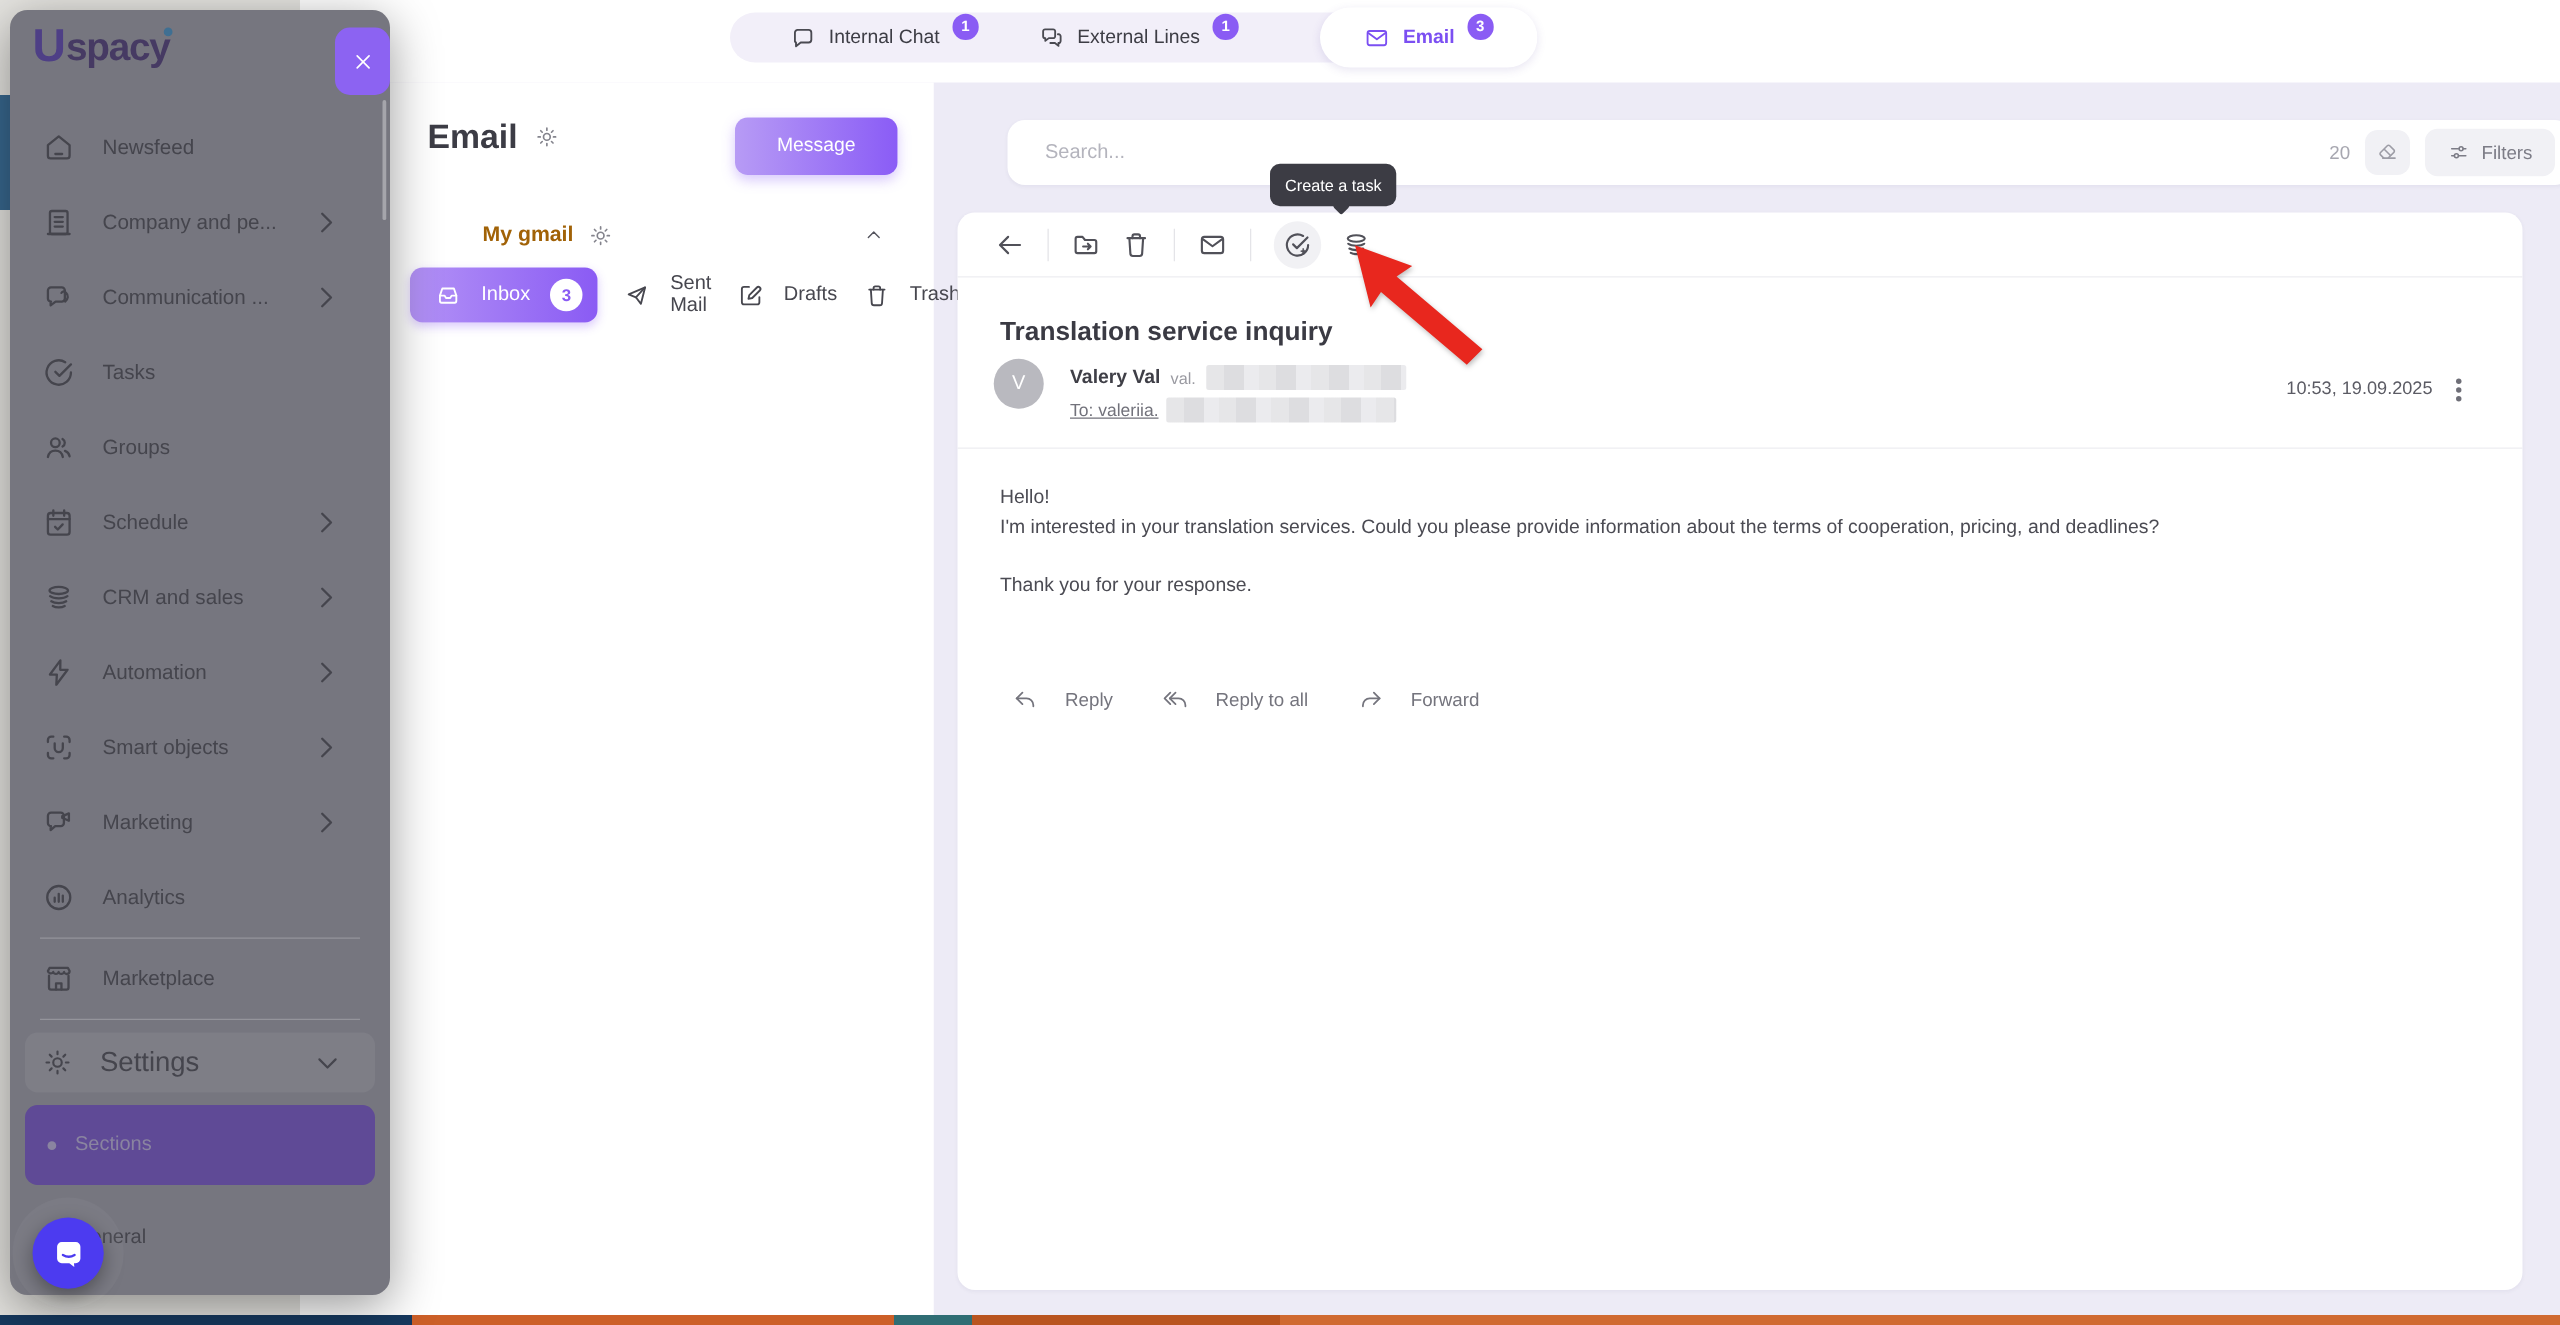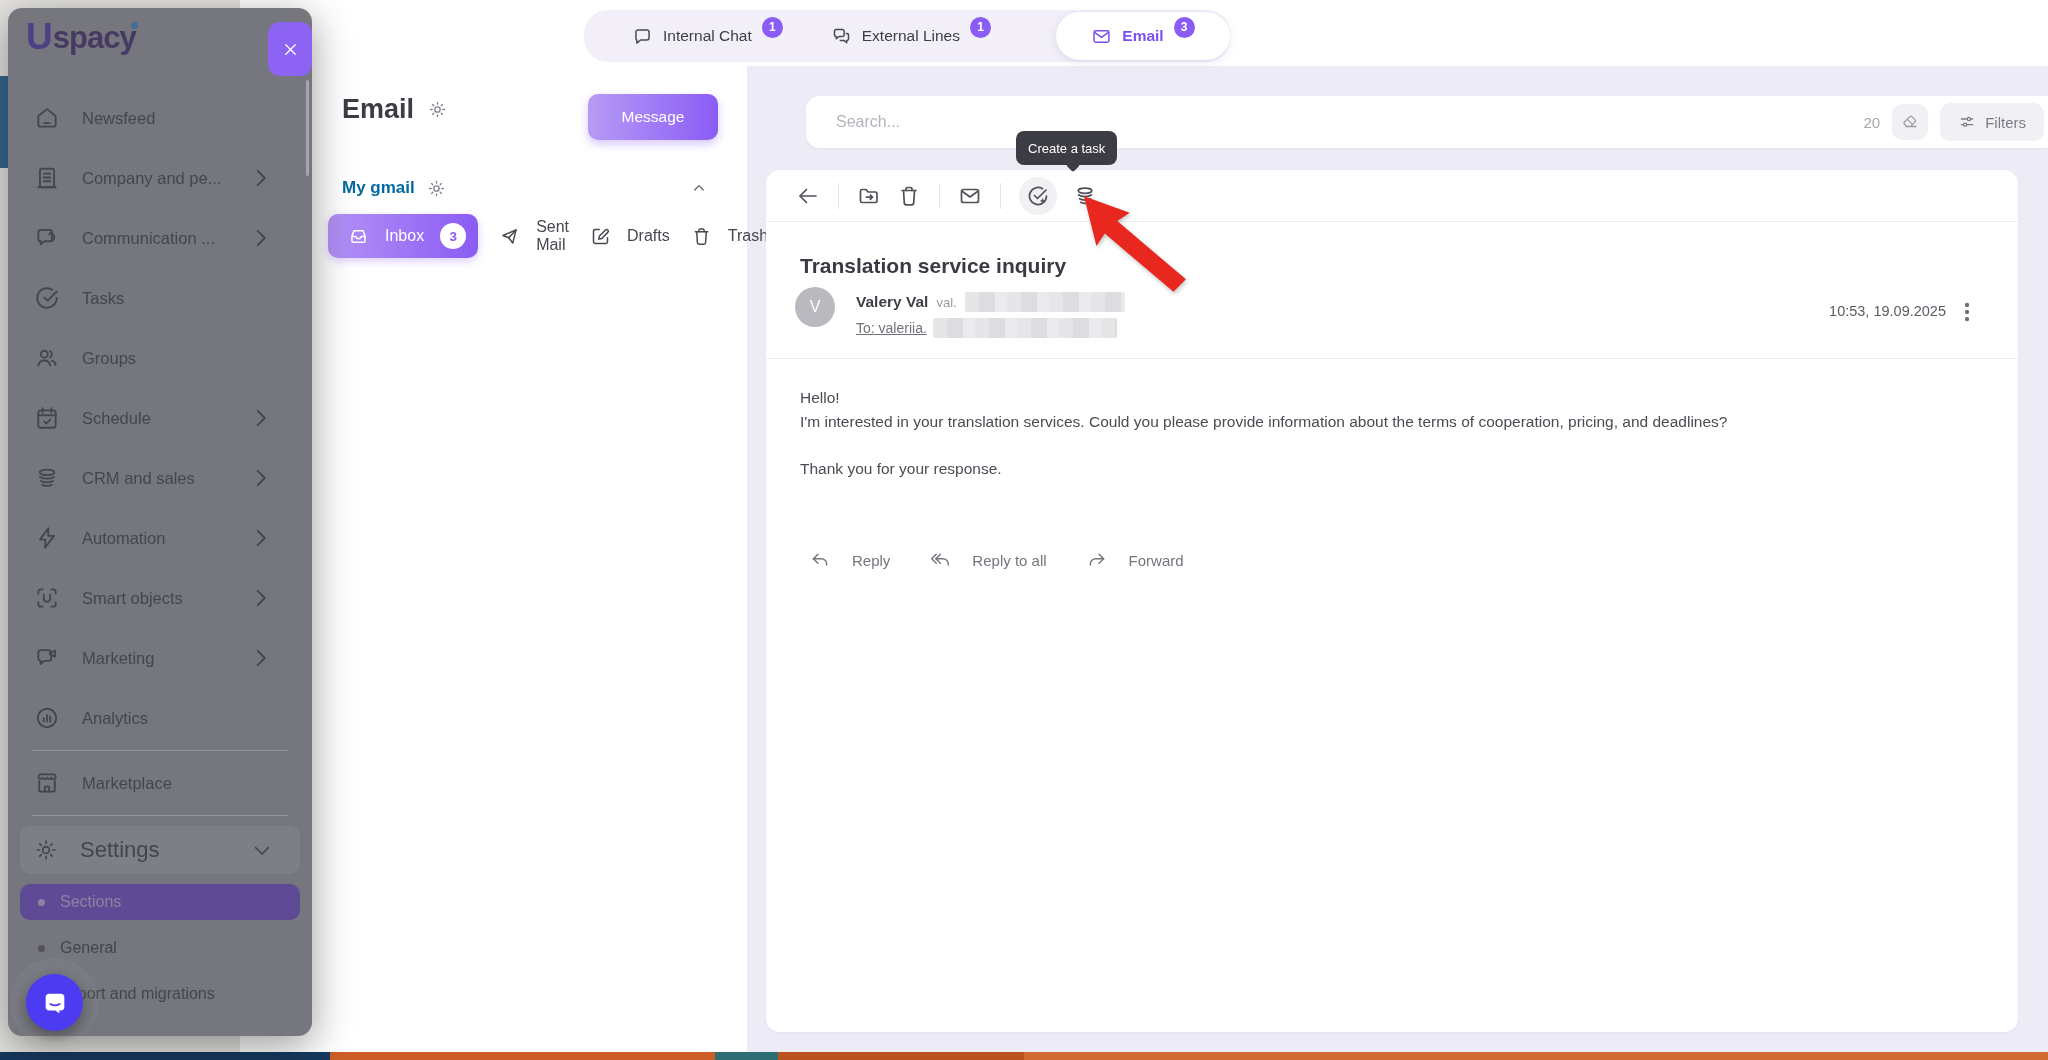--- a/index.html
+++ b/index.html
@@ -14,41 +14,41 @@
   .icon { display:inline-flex; flex:none; }
 
   
   .left-under { left:0; top:0; width:240px; height:1052px; background:#e5e4e0; }
   .edge-blue  { left:0; top:76px; width:8px; height:92px; background:#38688f; }
   .footer-strip { left:0; top:1052px; width:2048px; height:8px;
     background:linear-gradient(90deg,#16395f 0 330px,#cc5f28 330px 715px,#2f6d74 715px 778px,#b9541f 778px 1024px,#d06a31 1024px 100%); }
 
   
   .topbar { left:240px; top:0; width:1808px; height:66px; background:#fff; }
-  .tabs { left:344px; top:10px; width:646px; height:52px; background:#f2eff9; border-radius:24px;
+  .tabs { left:344px; top:10px; width:646px; height:40px; background:#f2eff9; border-radius:24px;
           display:flex; align-items:center; }
   .tab { display:flex; align-items:center; gap:10px; margin-left:48px; font-size:15.5px; color:#3d3d45; cursor:pointer; }
   .tab .icon { width:21px; height:21px; color:#4a4a52; }
   .tab.active { margin-left:auto; width:174px; height:48px; background:#fff; border-radius:24px;
                 justify-content:center; color:#7b4ff2; font-weight:600; box-shadow:0 2px 8px rgba(90,70,160,.14); }
   .tab.active .icon { color:#7b4ff2; }
   .badge { width:21px; height:21px; border-radius:50%; background:#8a5cf4; color:#fff;
            font-size:12px; font-weight:700; display:flex; align-items:center; justify-content:center;
            transform:translateY(-9px); }
 
   
   .mailbox { left:240px; top:66px; width:507px; height:986px; background:#fff; }
   .mb-head { position:absolute; left:102px; top:28px; display:flex; align-items:center; gap:14px; }
   .mb-title { font-size:27px; font-weight:700; color:#3c3c45; }
   .gear-sm { width:19px; height:19px; color:#84848d; cursor:pointer; }
   .message-btn { position:absolute; left:348px; top:28px; width:130px; height:46px; border:none; cursor:pointer;
     border-radius:10px; background:linear-gradient(90deg,#b79bf5,#8a5cf6); color:#fff; font-size:15.5px;
     font-family:inherit; box-shadow:0 4px 10px rgba(138,92,246,.35); }
   .account-row { position:absolute; left:102px; top:112px; width:365px; display:flex; align-items:center; gap:12px; }
-  .account-name { font-size:17px; font-weight:700; color:#0369a1; }
+  .account-name { font-size:17px; font-weight:700; color:#a16207;margin-left:44px; }
   .acct-chevron { position:absolute; right:0; width:16px; height:16px; color:#55555e; cursor:pointer; }
   .folders { position:absolute; left:88px; top:148px; width:406px; display:flex; flex-direction:row; gap:1px; }
   .folder { display:flex; align-items:center; gap:16px; height:44px; padding-left:20px; border-radius:10px;
             font-size:16px; color:#47474f; cursor:pointer; }
   .folder .icon { width:21px; height:21px; }
   .folder.active { background:linear-gradient(90deg,#b392f6,#8a5bf4); color:#fff; box-shadow:0 3px 8px rgba(138,91,244,.3); }
   .folder-badge { margin-left:auto; margin-right:12px; width:26px; height:26px; border-radius:50%;
                   background:#fff; color:#8a5bf4; font-size:13.5px; font-weight:700;
                   display:flex; align-items:center; justify-content:center; }
 
@@ -118,21 +118,21 @@
   .nav-item { position:relative; display:flex; align-items:center; gap:22px; height:60px; padding-left:26px;
               color:#45454d; font-size:16.5px; cursor:pointer; }
   .nav-item .icon { width:26px; height:26px; }
   .nav-chevron { position:absolute; right:38px; width:15px; height:15px; }
   .nav-divider { height:1px; margin:2px 24px; background:rgba(255,255,255,.22); }
   .settings-row { position:relative; display:flex; align-items:center; gap:22px; height:48px; margin:10px 12px 0;
                   padding-left:14px; border-radius:10px; background:rgba(255,255,255,.06);
                   color:#45454d; font-size:22px; cursor:pointer; }
   .settings-row .icon { width:24px; height:24px; }
   .settings-row .nav-chevron { right:26px; }
-  .sub-item { position:relative; display:flex; align-items:center; height:36px; margin:10px 12px 0;
+  .sub-item { position:relative; display:flex; align-items:center; height:64px; margin:10px 12px 0;
               padding-left:40px; border-radius:10px; color:#45454d; font-size:16px; cursor:pointer; }
   .sub-item .bullet { position:absolute; left:18px; width:7px; height:7px; border-radius:50%; background:#55505e; }
   .sub-item.active { background:#5f4a96; color:#8a84a0; }
   .sub-item.active .bullet { background:#8a84a0; }
   .intercom { left:26px; top:974px; width:57px; height:57px; border-radius:50%; background:#4c3bf0; border:none; cursor:pointer;
               display:flex; align-items:center; justify-content:center; z-index:50;
               box-shadow:0 6px 16px rgba(0,0,0,.35), 0 0 0 16px rgba(255,255,255,.04); }
   .intercom .icon { width:28px; height:28px; }
 </style>
 </head>

